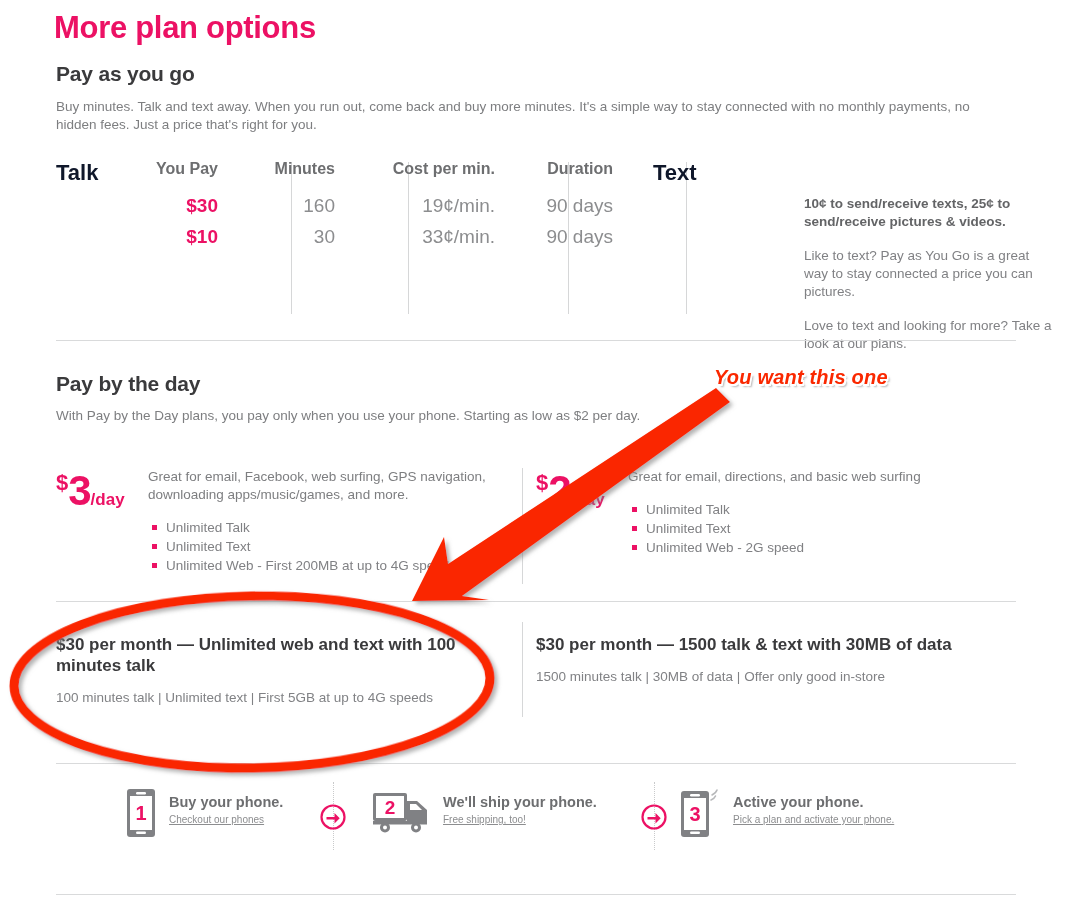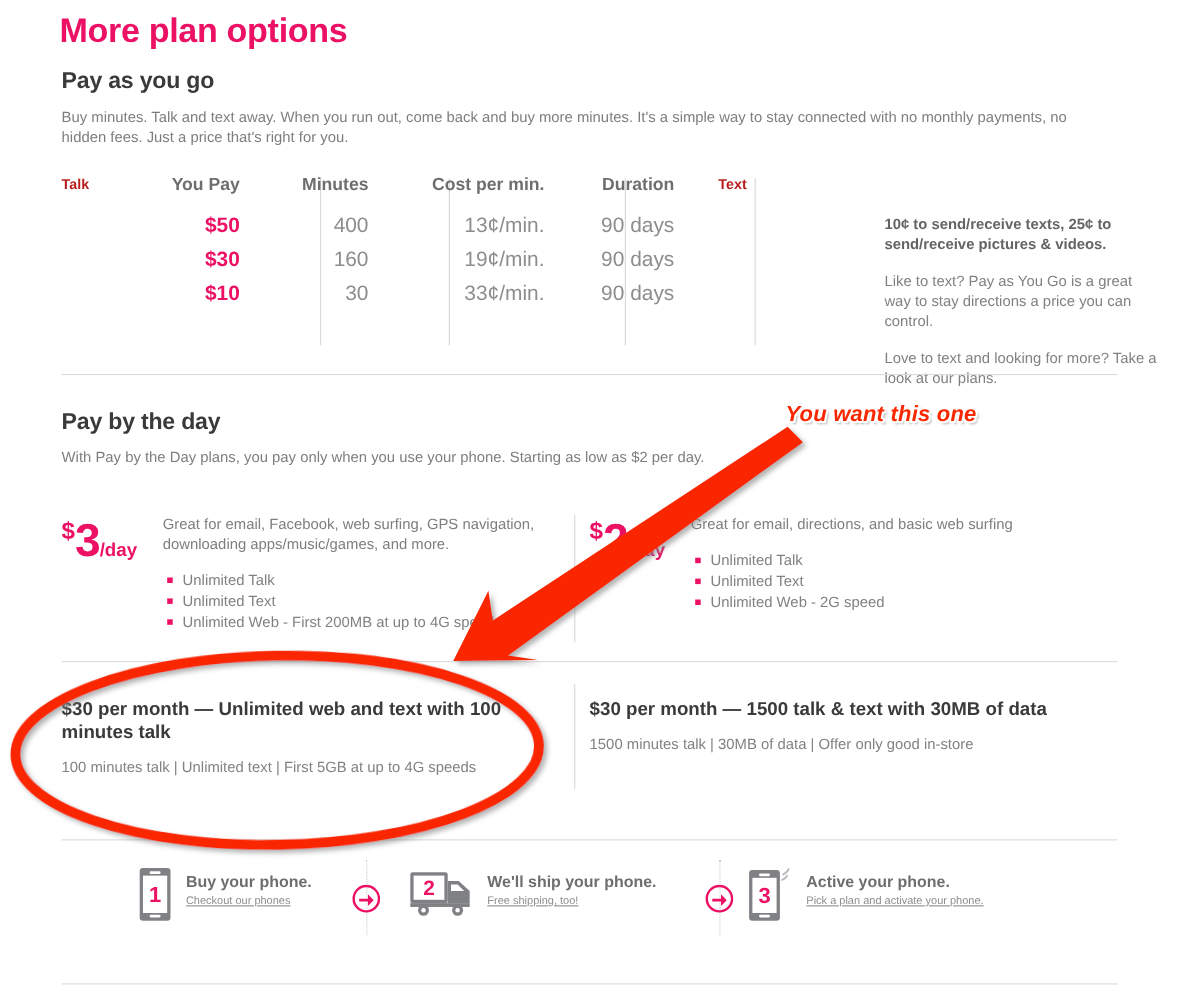--- a/index.html
+++ b/index.html
@@ -72,22 +72,22 @@
   .rate-table th {
     height: 30px;
     vertical-align: top;
     font-size: 16px;
     font-weight: bold;
     color: #6d6e70;
     text-align: right;
     padding-right: 18px;
   }
   .rate-table th.talk-h, .rate-table th.text-h {
-    color: #b91c1c;
-    font-size: 13px;
+    color: #0f172a;
+    font-size: 22px;
     text-align: left;
     padding-right: 0;
   }
   .rate-table th.text-h { text-align: left; padding-left: 22px; }
   .rate-table td {
     height: 30px;
     font-size: 19px;
     color: #8c8d8f;
     text-align: right;
     padding-right: 18px;
@@ -356,48 +356,40 @@
           <th>You Pay</th>
           <th>Minutes</th>
           <th>Cost per min.</th>
           <th>Duration</th>
           <th class="text-h">Text</th>
         </tr>
       </thead>
       <tbody>
         <tr>
           <td></td>
-          <td class="pay">$50</td>
-          <td>400</td>
-          <td>13¢/min.</td>
-          <td>90 days</td>
-          <td></td>
-        </tr>
-        <tr>
-          <td></td>
           <td class="pay">$30</td>
           <td>160</td>
           <td>19¢/min.</td>
           <td>90 days</td>
           <td></td>
         </tr>
         <tr>
           <td></td>
           <td class="pay">$10</td>
           <td>30</td>
           <td>33¢/min.</td>
           <td>90 days</td>
           <td></td>
         </tr>
       </tbody>
     </table>
 
     <div class="text-col">
       <p class="bold">10¢ to send/receive texts, 25¢ to send/receive pictures &amp; videos.</p>
-      <p>Like to text? Pay as You Go is a great way to stay directions a price you can control.</p>
+      <p>Like to text? Pay as You Go is a great way to stay connected a price you can pictures.</p>
       <p>Love to text and looking for more? Take a look at our plans.</p>
     </div>
   </div>
 
   <hr class="rule r1">
 
   <div class="pbd">
     <div class="section-title">Pay by the day</div>
     <div class="section-intro">With Pay by the Day plans, you pay only when you use your phone. Starting as low as $2 per day.</div>
   </div>

